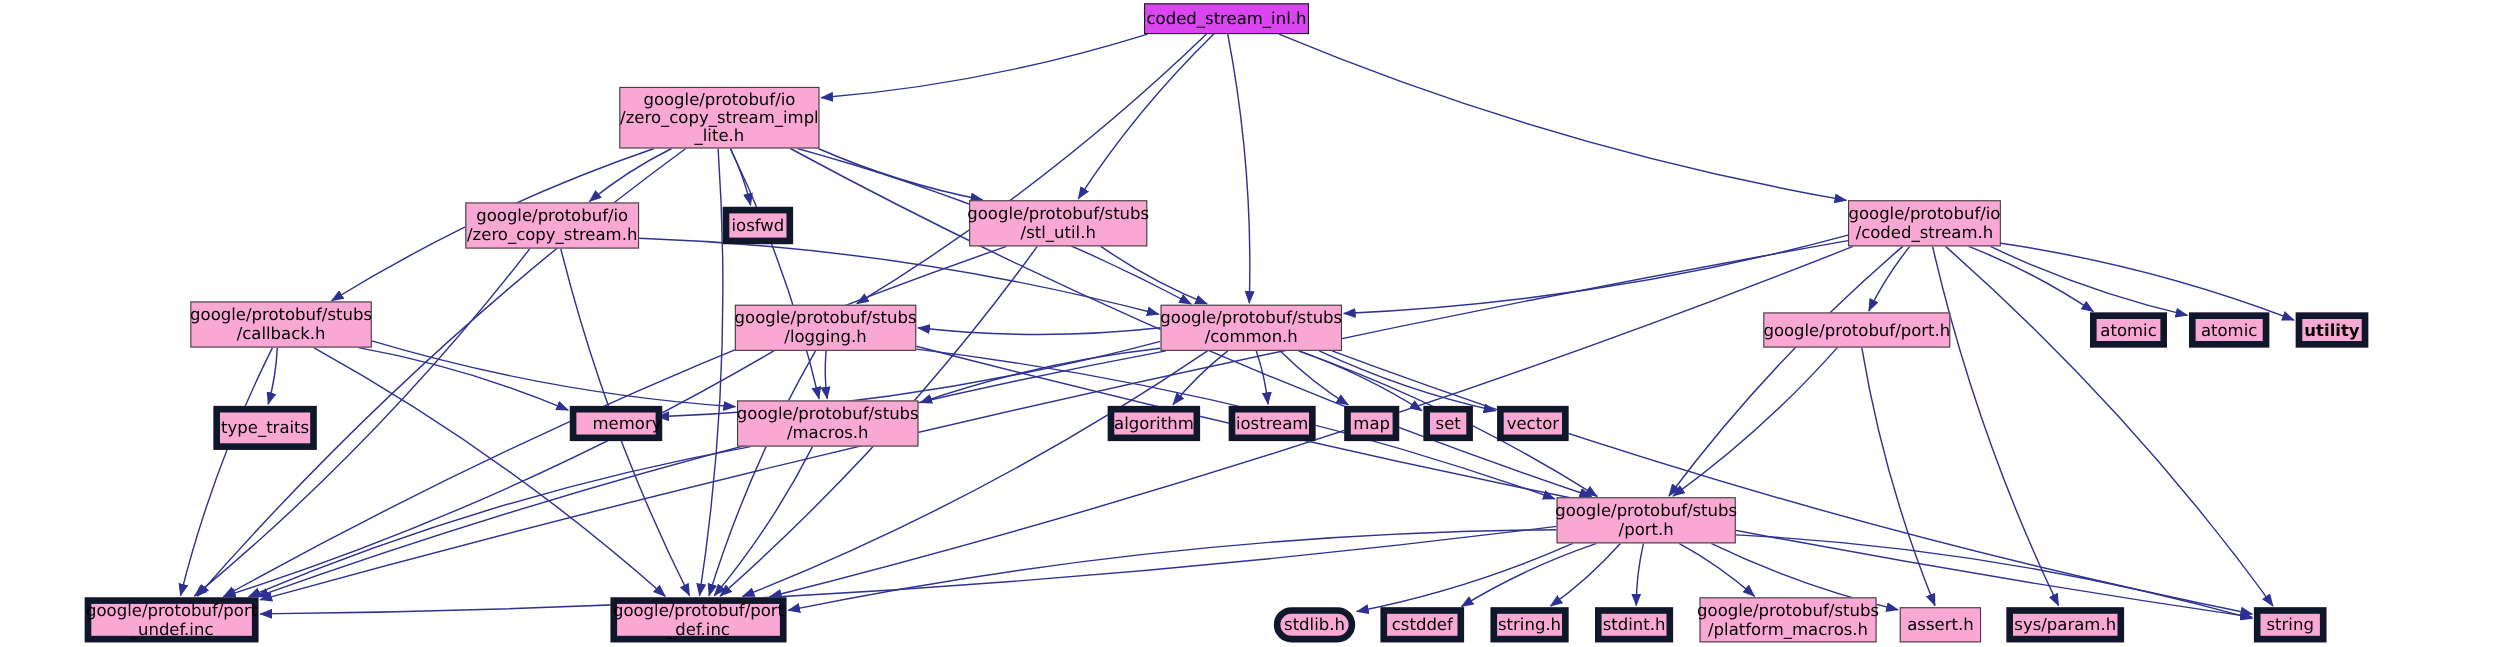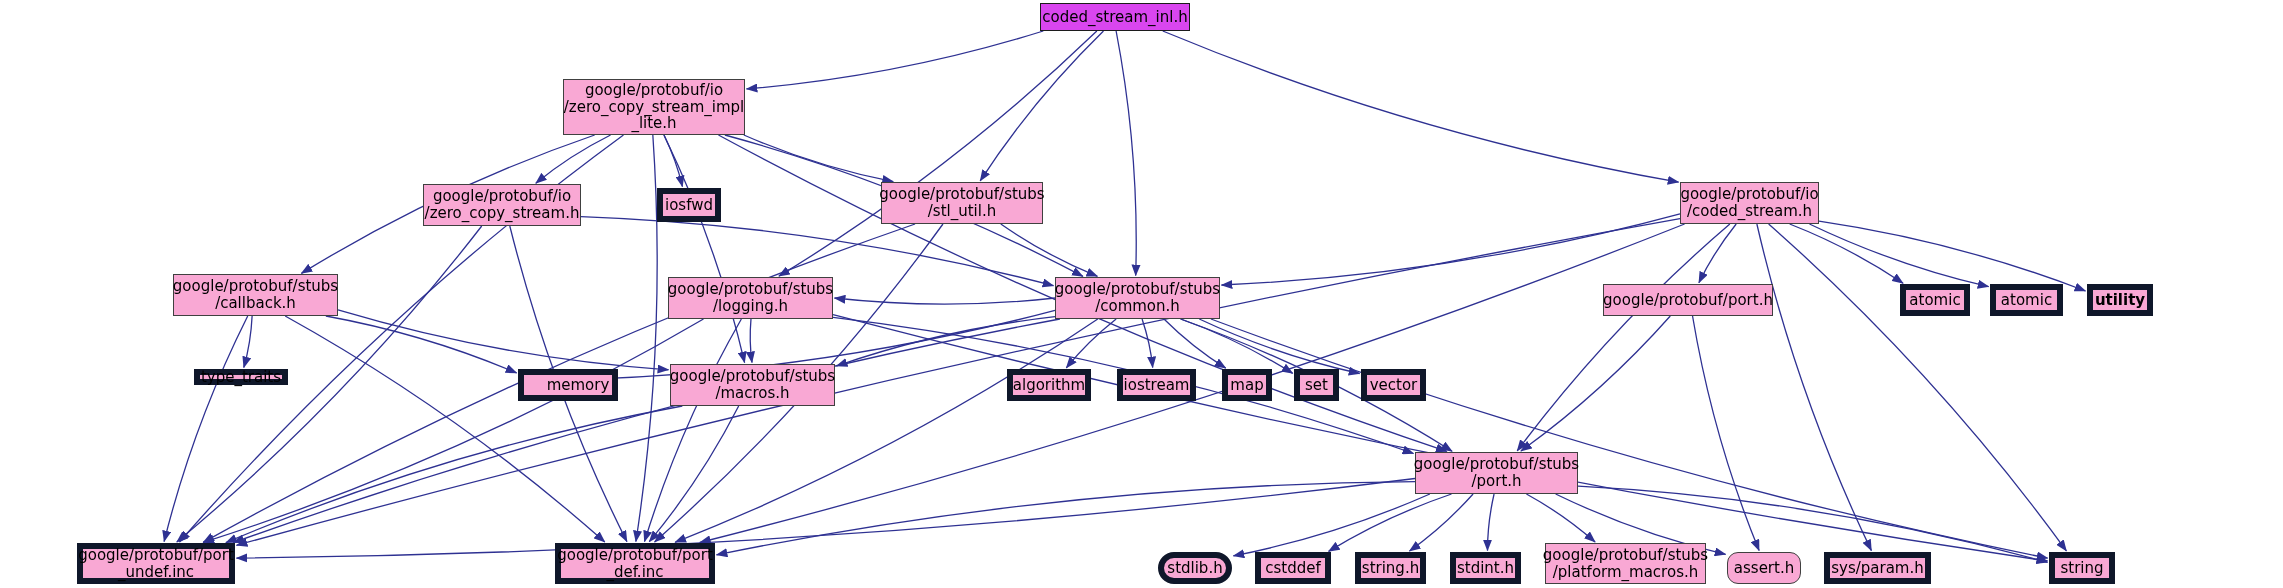--- a/index.html
+++ b/index.html
@@ -104,38 +104,38 @@
       <div class="node lib" style="left: 173px; top: 274px; width: 165px; height: 42px;">google/protobuf/stubs
 /callback.h</div>
       <div class="node lib" style="left: 668px; top: 277px; width: 165px; height: 42px;">google/protobuf/stubs
 /logging.h</div>
       <div class="node lib" style="left: 1055px; top: 277px; width: 165px; height: 42px;">google/protobuf/stubs
 /common.h</div>
       <div class="node lib" style="left: 1603px; top: 284px; width: 170px; height: 32px;">google/protobuf/port.h</div>
       <div class="node sys" style="left: 1900px; top: 284px; width: 70px; height: 32px;">atomic</div>
       <div class="node sys" style="left: 1990px; top: 284px; width: 73px; height: 32px;">atomic</div>
       <div class="node sys" style="left: 2087px; top: 284px; width: 66px; height: 32px; font-weight: bold;">utility</div>
-      <div class="node sys" style="left: 194px; top: 369px; width: 94px; height: 16px;">type_traits</div>
-      <div class="node sys" style="left: 518px; top: 369px; width: 100px; height: 32px; padding-left: 20px;">memory</div>
+      <div class="node sys" style="left: 194px; top: 369px; width: 94px; height: 40px;">type_traits</div>
+      <div class="node sys" style="left: 518px; top: 369px; width: 84px; height: 32px; padding-left: 20px;">memory</div>
       <div class="node lib" style="left: 670px; top: 364px; width: 165px; height: 42px;">google/protobuf/stubs
 /macros.h</div>
       <div class="node sys" style="left: 1007px; top: 369px; width: 84px; height: 32px;">algorithm</div>
       <div class="node sys" style="left: 1117px; top: 369px; width: 79px; height: 32px;">iostream</div>
       <div class="node sys" style="left: 1222px; top: 369px; width: 50px; height: 32px;">map</div>
       <div class="node sys" style="left: 1294px; top: 369px; width: 45px; height: 32px;">set</div>
       <div class="node sys" style="left: 1361px; top: 369px; width: 65px; height: 32px;">vector</div>
       <div class="node lib" style="left: 1415px; top: 452px; width: 163px; height: 42px;">google/protobuf/stubs
 /port.h</div>
       <div class="node sys" style="left: 77px; top: 543px; width: 158px; height: 41px;">google/protobuf/port
 _undef.inc</div>
       <div class="node sys" style="left: 555px; top: 543px; width: 160px; height: 41px;">google/protobuf/port
 _def.inc</div>
       <div class="node sys" style="left: 1158px; top: 552px; width: 74px; height: 32px; border-radius: 16px;">stdlib.h</div>
       <div class="node sys" style="left: 1255px; top: 552px; width: 76px; height: 32px; text-align: right;">cstddef</div>
       <div class="node sys" style="left: 1355px; top: 552px; width: 71px; height: 32px;">string.h</div>
       <div class="node sys" style="left: 1450px; top: 552px; width: 71px; height: 32px;">stdint.h</div>
       <div class="node lib" style="left: 1545px; top: 543px; width: 161px; height: 41px;">google/protobuf/stubs
 /platform_macros.h</div>
-      <div class="node lib" style="left: 1727px; top: 552px; width: 74px; height: 32px; border-radius: 11px;">assert.h</div>
+      <div class="node lib" style="left: 1727px; top: 552px; width: 74px; height: 32px;">assert.h</div>
       <div class="node sys" style="left: 1824px; top: 552px; width: 107px; height: 32px;">sys/param.h</div>
       <div class="node sys" style="left: 2049px; top: 552px; width: 66px; height: 32px;">string</div>
     </div>
 </div>
 
 </body></html>

